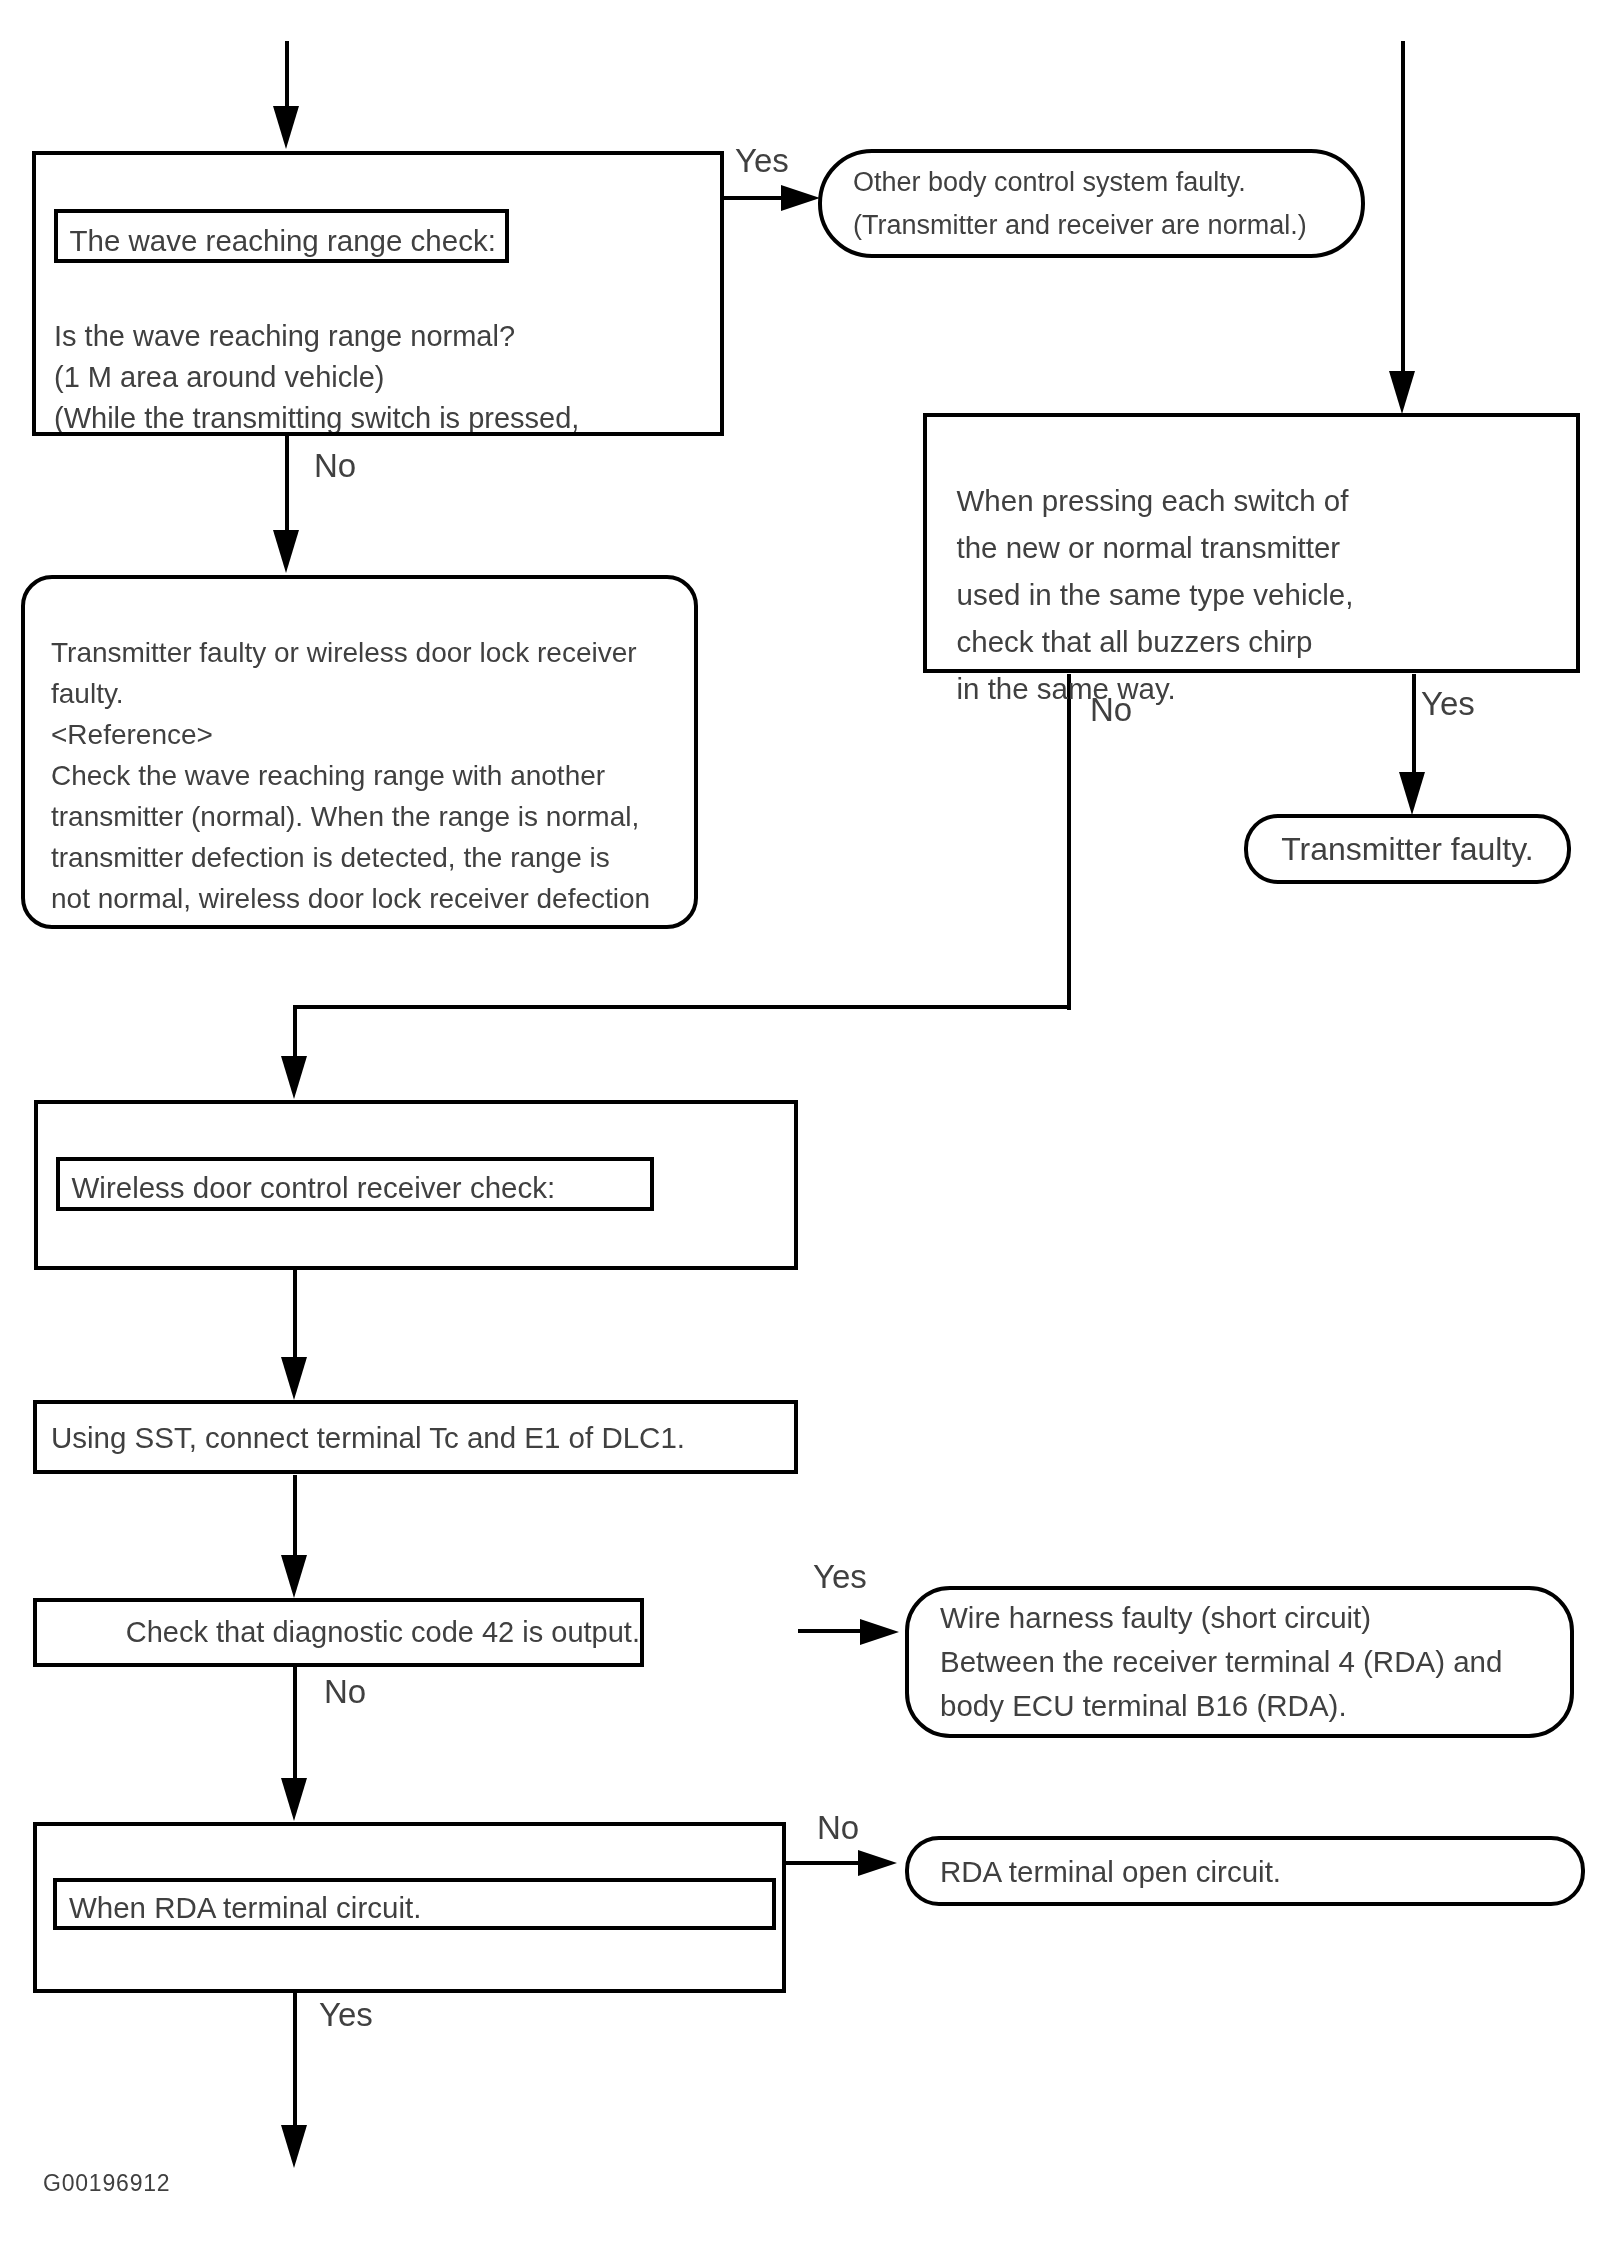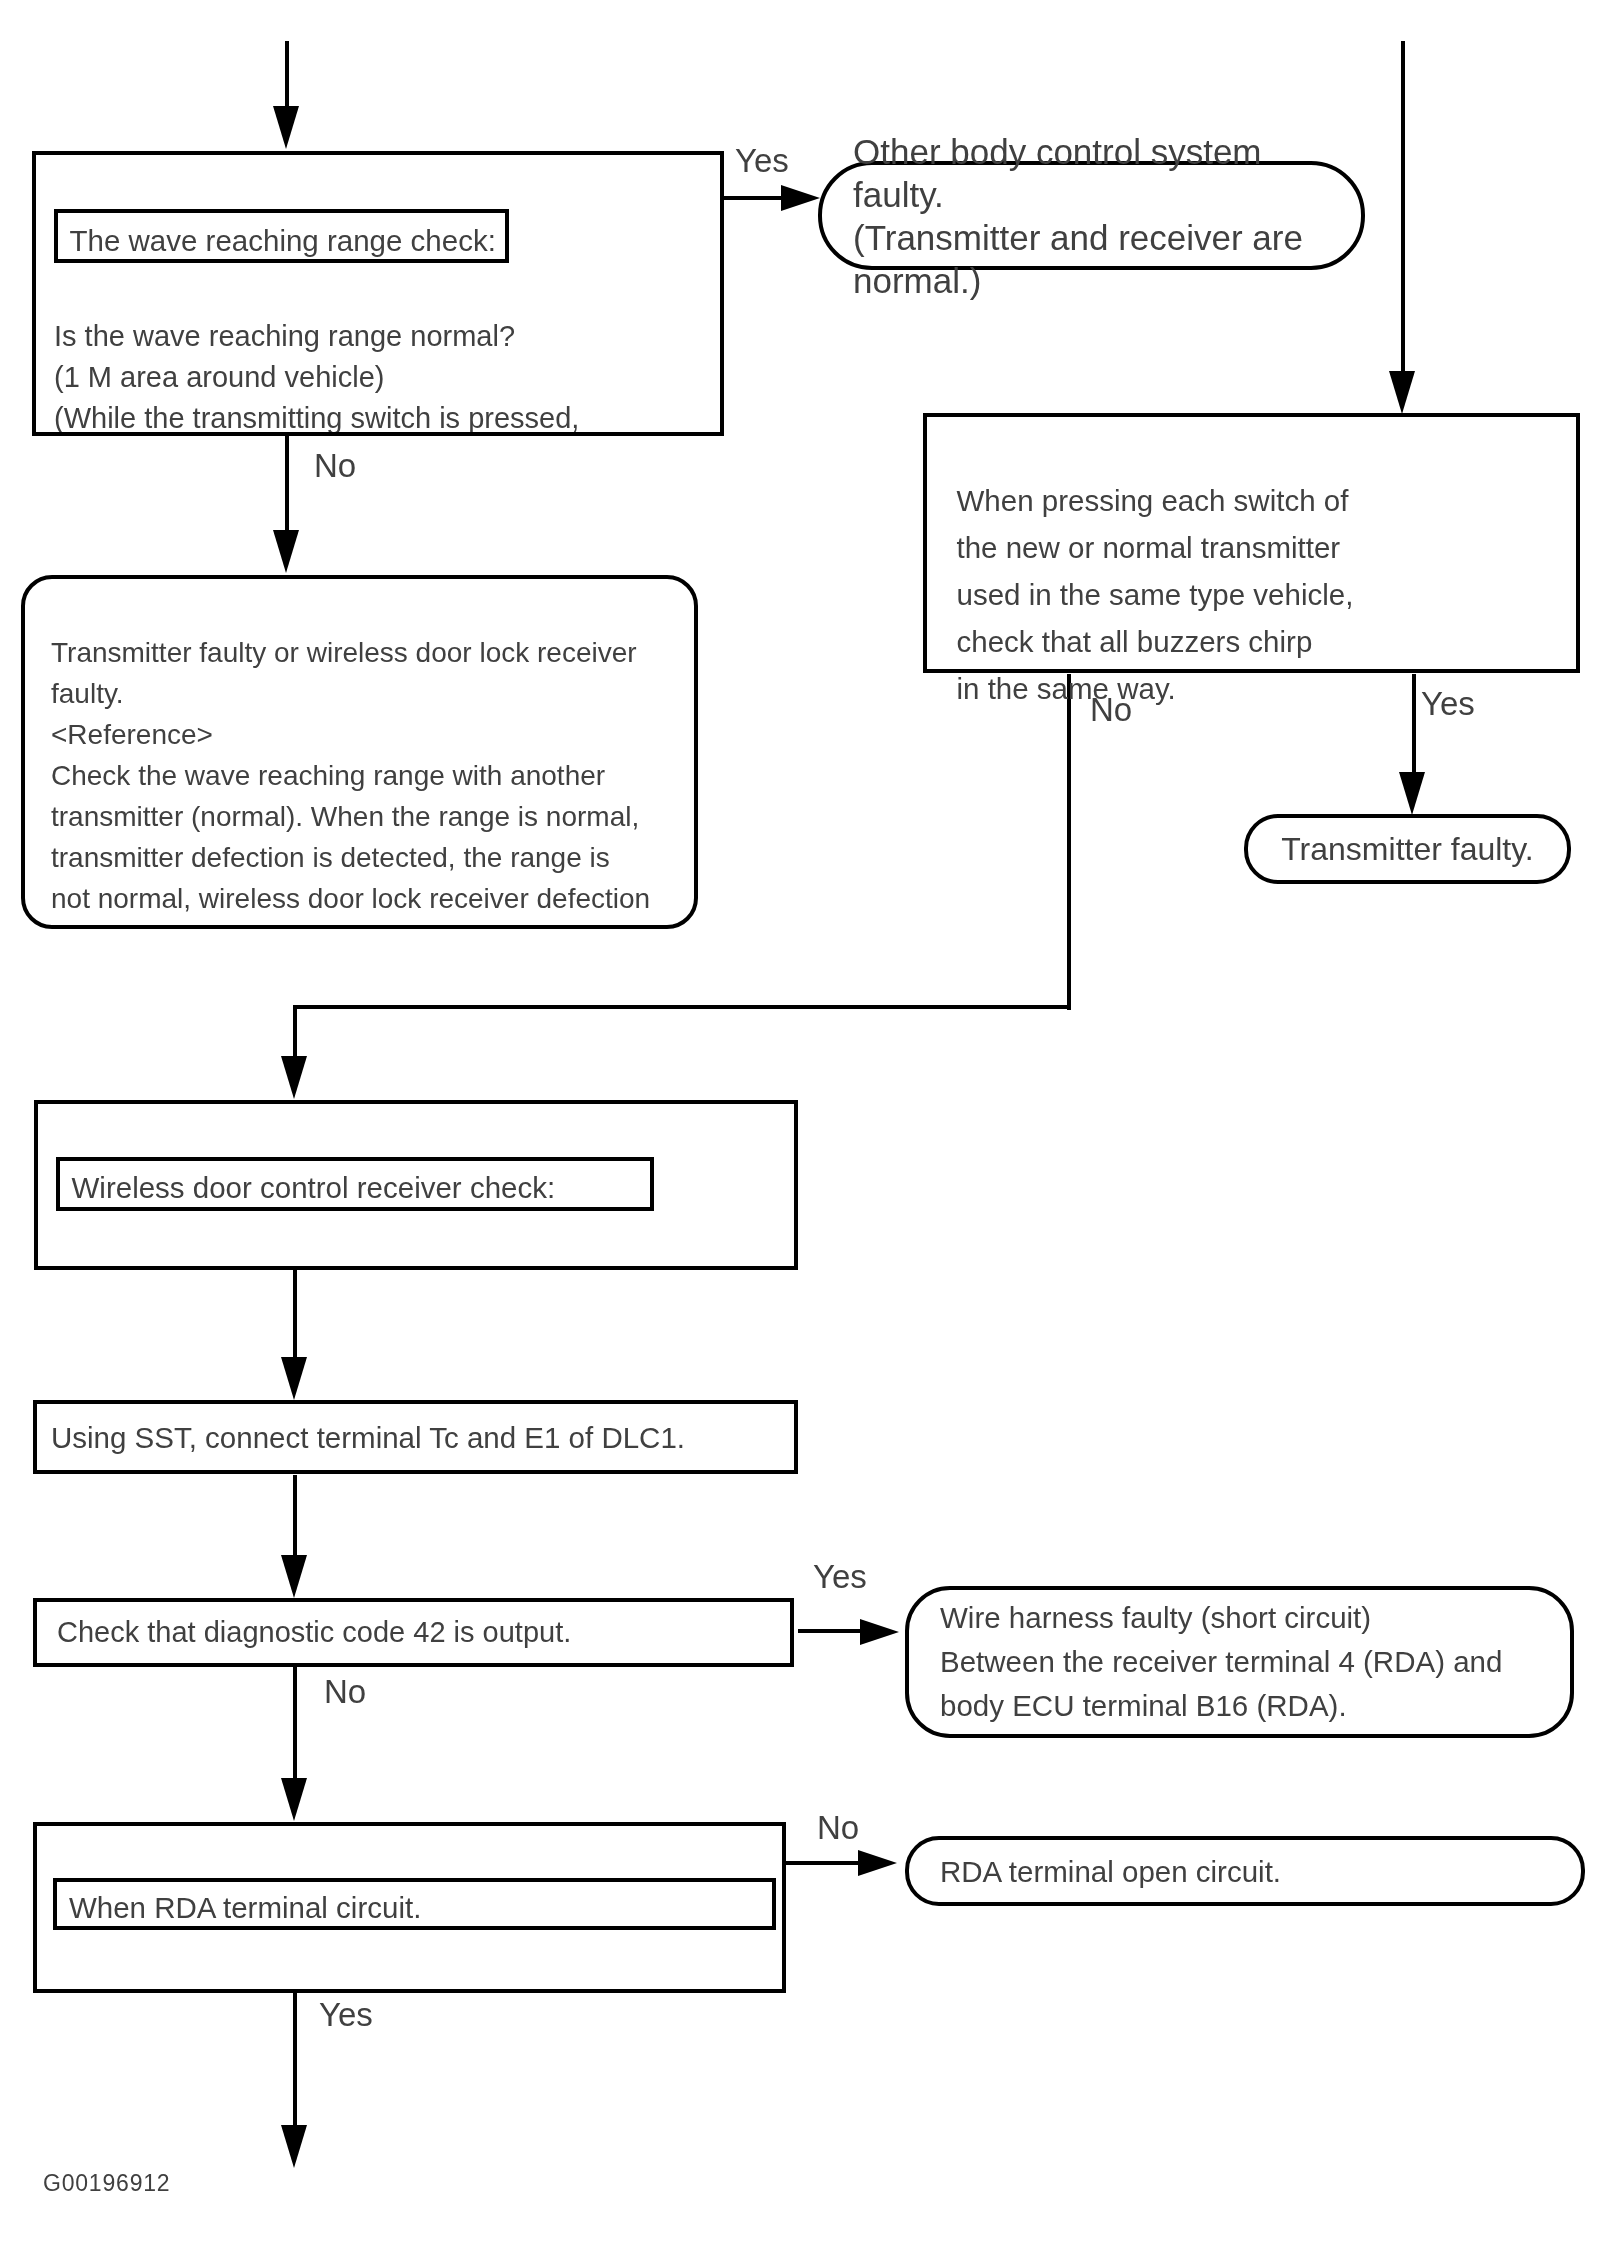--- a/index.html
+++ b/index.html
@@ -43,35 +43,35 @@
     border-bottom:13px solid transparent;
     border-left:39px solid #000;
   }
   .lbl{position:absolute;font-size:33px;line-height:36px;}
 
   
   #node-wave{left:32px;top:151px;width:692px;height:285px;overflow:hidden;}
   #node-wave .inner-title{margin:13px 0 0 18px;width:455px;height:54px;padding:6.5px 11.5px;font-size:29.5px;}
   #node-wave .body{margin:11.5px 0 0 18px;}
 
-  #node-other{left:818px;top:149px;width:547px;height:109px;border-radius:54px;padding-left:31px;font-size:35px;line-height:43px;margin-top:12px;}
+  #node-other{left:818px;top:149px;width:547px;height:109px;border-radius:54px;padding-left:31px;font-size:27px;line-height:43px;}
 
   #node-transrecv{left:21px;top:575px;width:677px;height:354px;border-radius:31px;padding:11.5px 0 0 26px;font-size:28px;line-height:41px;overflow:hidden;}
 
   #node-sametype{left:923px;top:413px;width:657px;height:260px;padding:13px 0 0 29.5px;font-size:29.5px;line-height:47px;}
 
   #node-transfaulty{left:1244px;top:814px;width:327px;height:70px;border-radius:34px;text-align:center;font-size:32px;}
 
   #node-recvcheck{left:34px;top:1100px;width:764px;height:170px;overflow:hidden;}
   #node-recvcheck .inner-title{margin:11.5px 0 0 18px;width:598px;height:54px;padding:6.5px 11.5px;font-size:29.5px;}
   #node-recvcheck .body{margin:11.5px 0 0 18px;}
 
   #node-sst{left:33px;top:1400px;width:765px;height:74px;padding-left:14px;font-size:29.5px;}
 
-  #node-code42{left:33px;top:1598px;width:761px;height:69px;padding-left:20px;}
+  #node-code42{left:33px;top:1598px;width:611px;height:69px;padding-left:9px;text-align:right;}
 
   #node-wireharness{left:905px;top:1586px;width:669px;height:152px;border-radius:45px;padding-left:31px;font-size:29.5px;line-height:44px;}
 
   #node-rdacheck{left:33px;top:1822px;width:753px;height:171px;overflow:hidden;}
   #node-rdacheck .inner-title{margin:10.6px 0 0 16.4px;width:723px;height:52px;padding:5.7px 11.5px;font-size:29.5px;}
   #node-rdacheck .body{margin:13px 0 0 18px;line-height:43px;}
 
   #node-rdaopen{left:905px;top:1836px;width:680px;height:70px;border-radius:34px;padding-left:31px;font-size:29.5px;}
 
   #footer-code{position:absolute;left:43px;top:2170px;font-size:23px;letter-spacing:0.8px;}

